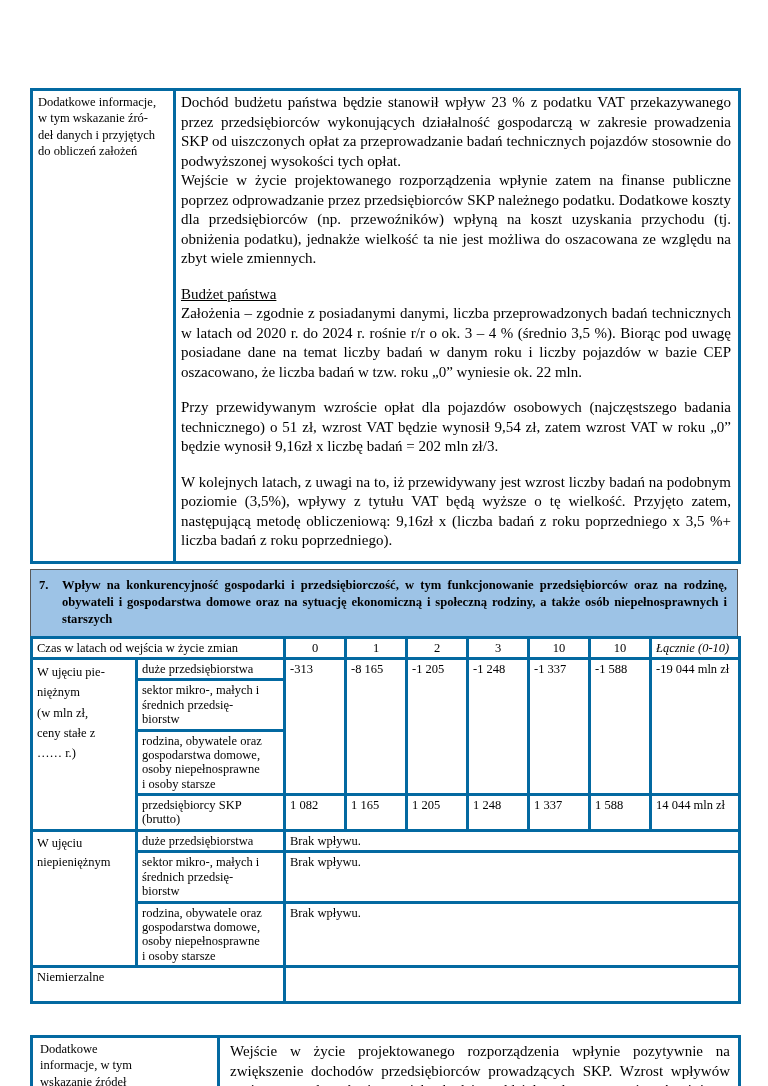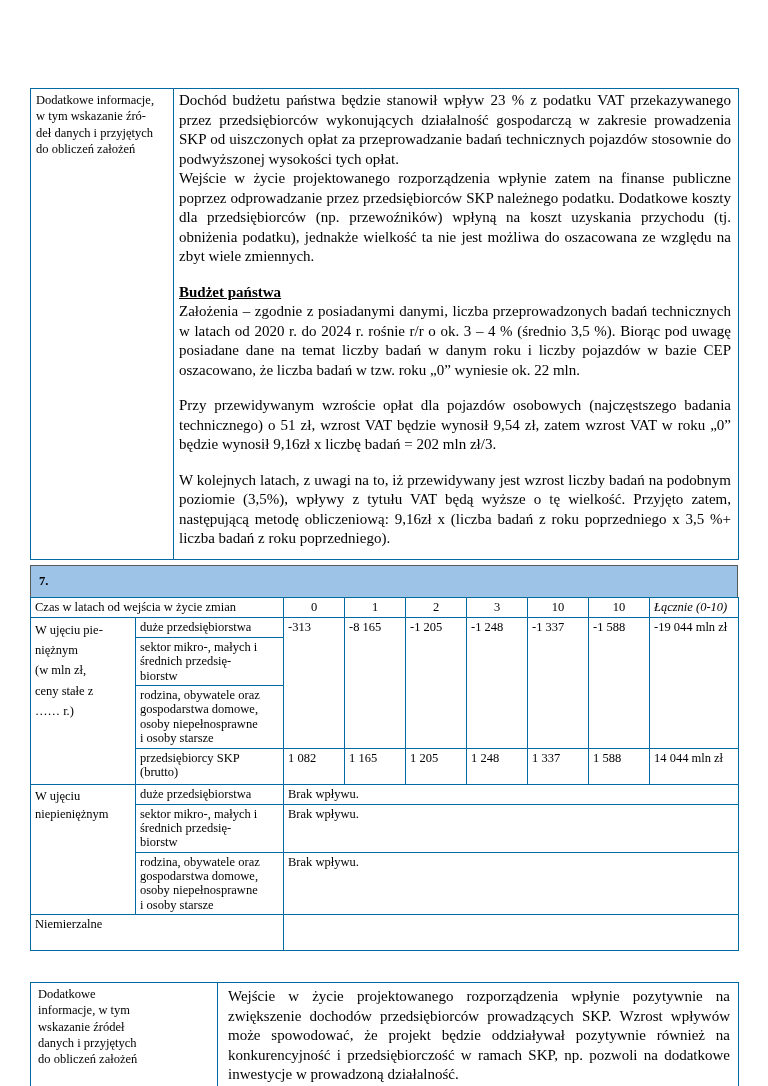--- a/index.html
+++ b/index.html
@@ -3,27 +3,27 @@
 <meta charset="utf-8">
 <style>
   html,body{margin:0;padding:0;}
   body{
     width:768px;height:1086px;background:#ffffff;color:#000;
     font-family:"Liberation Serif","DejaVu Serif",serif;
     position:relative;overflow:hidden;
   }
   .doc{position:absolute;left:30px;top:88px;width:708px;}
   table{border-collapse:collapse;table-layout:fixed;width:708px;}
-  td{border:1px solid #0369a1;vertical-align:top;padding:1px 4px;font-size:12.5px;line-height:1.15;}
+  td{border:3px solid #0369a1;vertical-align:top;padding:1px 4px;font-size:12.5px;line-height:1.15;}
   
   .topblock td{padding:2px 7px 10px 5px;}
   .topblock .lbl{white-space:pre-line;line-height:1.3;padding-top:3px;}
   .para{margin:0;text-align:justify;font-size:15px;line-height:1.3;}
   .gap-top{margin-top:16px;}
-  .u{text-decoration:underline;font-weight:bold;}
+  .u{text-decoration:underline;}
   .ml{white-space:pre-line;}
   
   .sec-header{
     background:#9dc3e6;border:1px solid #595959;border-bottom:none;
     margin-top:5px;padding:7px 10px 7px 8px;display:flex;
     font-weight:bold;font-size:12.6px;line-height:1.38;
   }
   .sec-num{width:23px;flex:none;}
   .sec-title{flex:1;text-align:justify;}
   
@@ -67,20 +67,21 @@
         <p class="para">Założenia – zgodnie z posiadanymi danymi, liczba przeprowadzonych badań technicznych w latach od 2020 r. do 2024 r. rośnie r/r o ok. 3 – 4 % (średnio 3,5 %). Biorąc pod uwagę posiadane dane na temat liczby badań w danym roku i liczby pojazdów w bazie CEP oszacowano, że liczba badań w tzw. roku „0” wyniesie ok. 22 mln.</p>
         <p class="para gap-top">Przy przewidywanym wzroście opłat dla pojazdów osobowych (najczęstszego badania technicznego) o 51 zł, wzrost VAT będzie wynosił 9,54 zł, zatem wzrost VAT w roku „0” będzie wynosił 9,16zł x liczbę badań = 202 mln zł/3.</p>
         <p class="para gap-top">W kolejnych latach, z uwagi na to, iż przewidywany jest wzrost liczby badań na podobnym poziomie (3,5%), wpływy z tytułu VAT będą wyższe o tę wielkość. Przyjęto zatem, następującą metodę obliczeniową: 9,16zł x (liczba badań z roku poprzedniego x 3,5 %+ liczba badań z roku poprzedniego).</p>
       </td>
     </tr>
   </tbody>
     </table>
 
   <div class="sec-header">
     <span class="sec-num">7.</span>
+    <span class="sec-title">Wpływ na konkurencyjność gospodarki i przedsiębiorczość, w tym funkcjonowanie przedsiębiorców oraz na rodzinę, obywateli i gospodarstwa domowe oraz na sytuację ekonomiczną i społeczną rodziny, a także osób niepełnosprawnych i starszych</span>
   </div>
 
   <table class="impact">
     <colgroup>
       <col style="width:105px">
         <col style="width:148px">
       <col style="width:61px">
         <col style="width:61px">
         <col style="width:61px">
       <col style="width:61px">

